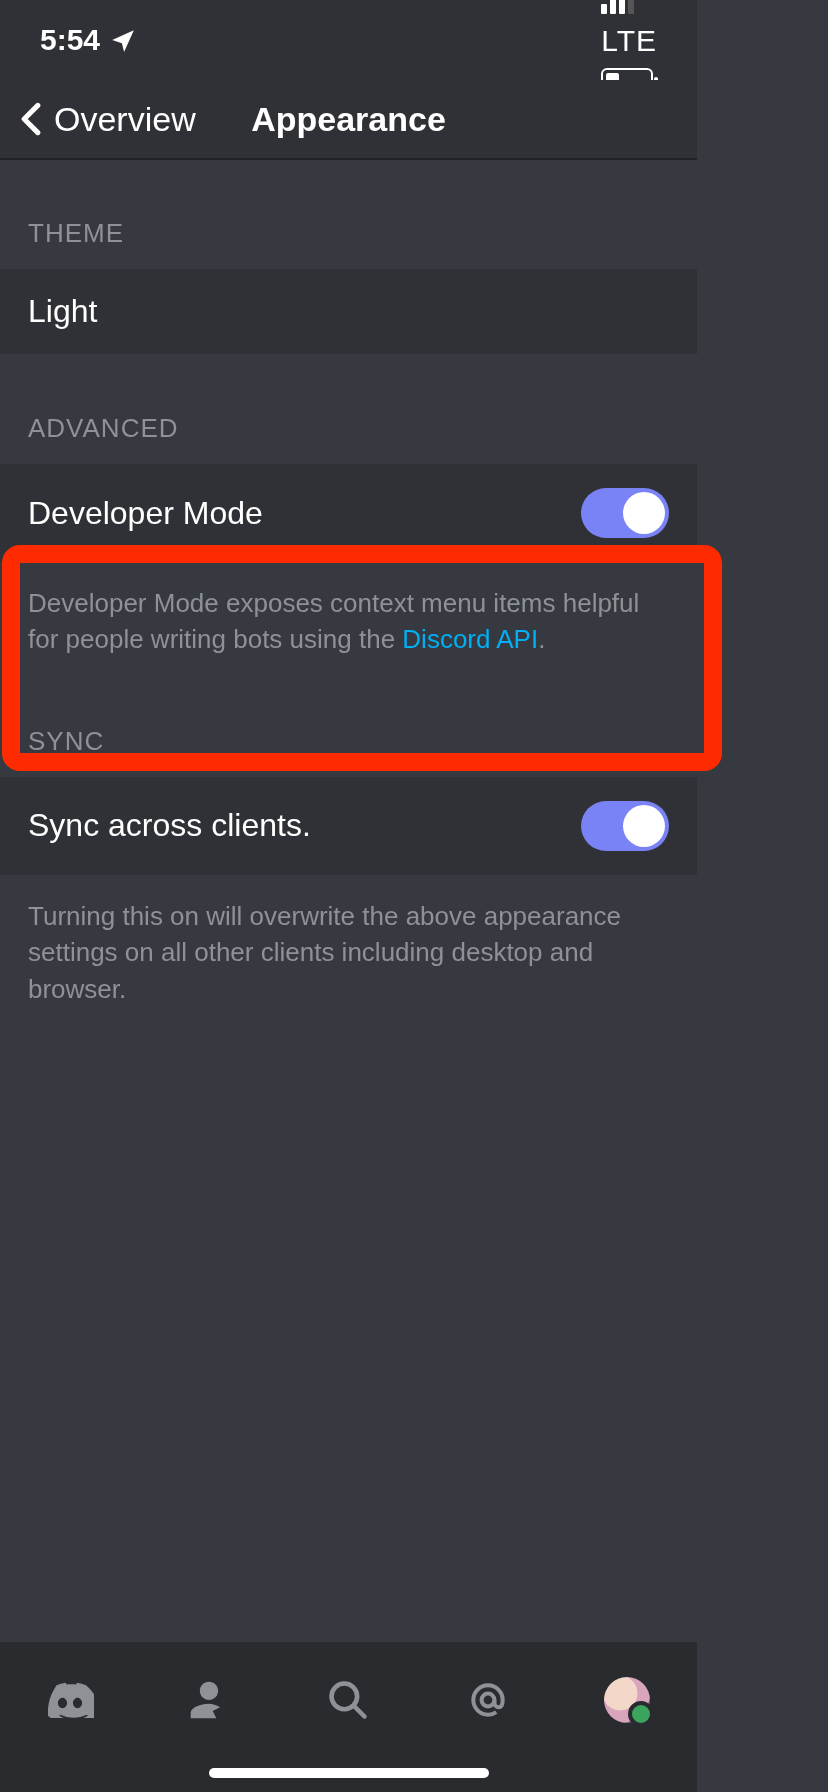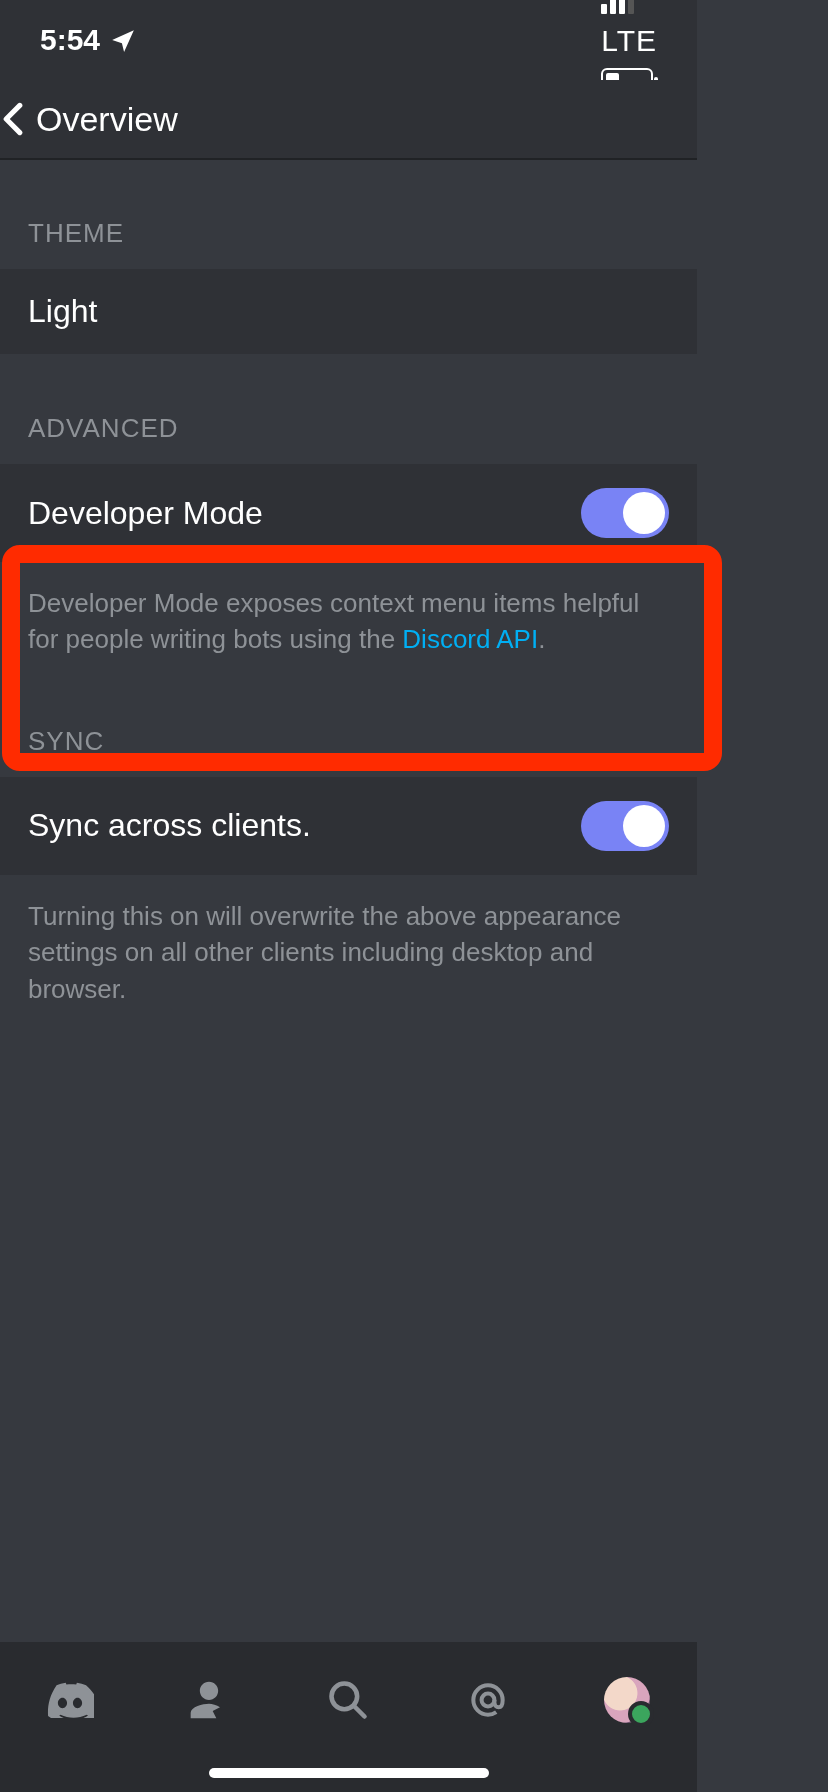--- a/index.html
+++ b/index.html
@@ -42,21 +42,21 @@
   .nav-bar {
     height: 80px;
     background: #2f3136;
     display:flex;
     align-items:center;
     position: relative;
     border-bottom: 2px solid #202225;
   }
   .back-btn {
     display:flex; align-items:center; gap:12px;
-    padding-left: 2px;
+    padding-left: 20px;
     font-size: 34px; font-weight:500;
     color:#fff;
   }
   .nav-title {
     position:absolute; left:0; right:0; text-align:center;
     font-size: 34px; font-weight:700;
     pointer-events:none;
   }
 
   .content { background:#36393f; }
@@ -162,20 +162,21 @@
     </div>
   </div>
 
   <div class="nav-bar">
     <div class="back-btn">
       <svg width="22" height="34" viewBox="0 0 12 20" fill="none" stroke="#fff" stroke-width="3" stroke-linecap="round" stroke-linejoin="round">
           <polyline points="10,2 2,10 10,18"></polyline>
         </svg>
       <span>Overview</span>
     </div>
+    <div class="nav-title">Appearance</div>
   </div>
 
   <div class="content">
 
     <div class="section-header">THEME</div>
 
     <div class="row">
       <span>Light</span>
     </div>
 

